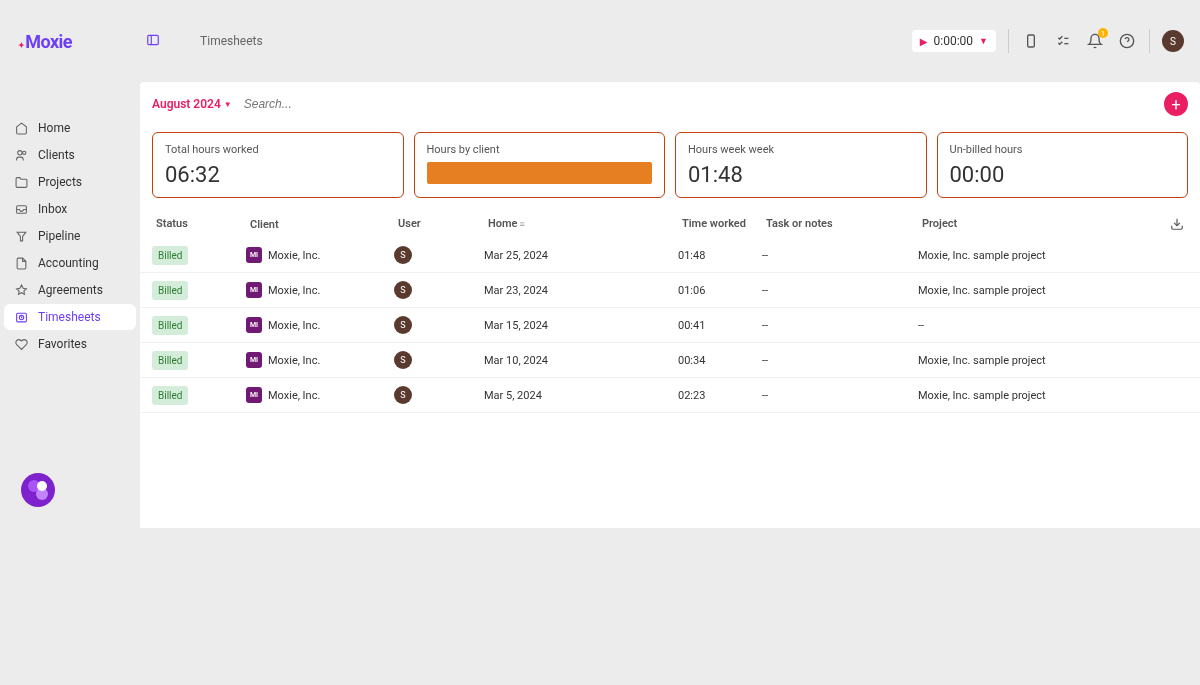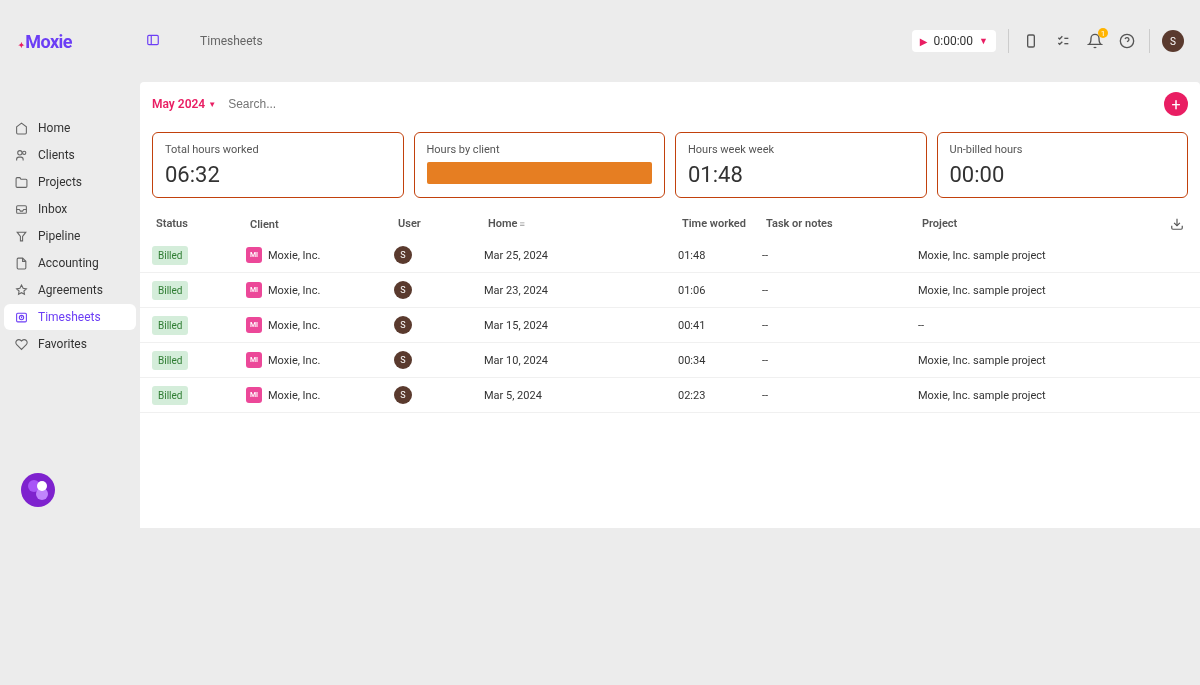--- a/index.html
+++ b/index.html
@@ -29,21 +29,21 @@
     .sidebar { width: 140px; padding-top: 32px; }
     .nav-item { display: flex; align-items: center; gap: 10px; padding: 6px 10px; margin: 1px 4px; font-size: 12px; color: #333; border-radius: 6px; cursor: pointer; }
     .nav-item.active { background: #fff; color: #6c3ef5; }
     .nav-icon { width: 14px; display: inline-flex; justify-content: center; color: #666; }
     .nav-item.active .nav-icon { color: #6c3ef5; }
 
     
     .content-card { flex: 1; background: #fff; border-radius: 4px 4px 0 0; display: flex; flex-direction: column; }
     .card-header { display: flex; align-items: center; padding: 10px 12px; gap: 12px; }
     .month-select { color: #e91e63; font-weight: 600; font-size: 12px; display: inline-flex; align-items: center; gap: 3px; cursor: pointer; }
-    .search-input { border: none; outline: none; font-size: 12px; color: #701a75; flex: 1; background: transparent; }
+    .search-input { border: none; outline: none; font-size: 12px; color: #701a75; flex: 1; background: transparent; font-style: italic; }
     .add-btn { width: 24px; height: 24px; border-radius: 50%; background: #e91e63; color: #fff; display: flex; align-items: center; justify-content: center; cursor: pointer; font-size: 16px; margin-left: auto; }
 
     
     .stats-row { display: flex; gap: 10px; padding: 0 12px; margin-top: 6px; }
     .stat-card { flex: 1; border: 1px solid #c2410c; border-radius: 6px; padding: 10px 12px; }
     .stat-label { font-size: 11px; color: #555; }
     .stat-value { font-size: 22px; font-weight: 400; margin-top: 6px; }
     .client-bar { margin-top: 6px; height: 22px; background: #e67e22; border-radius: 2px; }
 
     
@@ -53,21 +53,21 @@
     .col-status { width: 94px; }
     .col-client { width: 148px; display: flex; align-items: center; gap: 6px; }
     .col-user { width: 90px; }
     .col-date { width: 194px; }
     .col-time { width: 84px; text-align: left; }
     .col-task { width: 156px; }
     .col-project { flex: 1; }
     .col-dl { width: 24px; display: flex; justify-content: flex-end; }
 
     .status-badge { background: #d4edda; color: #2e7d32; font-size: 10px; padding: 4px 6px; border-radius: 3px; }
-    .client-tag { width: 16px; height: 16px; background: #ec4899; color: #fff; border-radius: 3px; display: flex; align-items: center; justify-content: center; font-size: 7px; font-weight: 600; }
+    .client-tag { width: 16px; height: 16px; background: #701a75; color: #fff; border-radius: 3px; display: flex; align-items: center; justify-content: center; font-size: 7px; font-weight: 600; }
     .user-avatar { width: 18px; height: 18px; border-radius: 50%; background: #5a3a2e; color: #fff; display: flex; align-items: center; justify-content: center; font-size: 9px; }
     .sort-hint { color: #999; font-size: 9px; margin-left: 2px; }
 
     
     .float-logo { position: absolute; bottom: 20px; left: 20px; width: 36px; height: 36px; border-radius: 50%; display:flex; align-items:center; justify-content:center;}
     .float-logo svg { width: 36px; height:36px; }
   </style>
 </head>
 <body>
 
@@ -201,21 +201,21 @@
               <path d="M20.84 4.61a5.5 5.5 0 0 0-7.78 0L12 5.67l-1.06-1.06a5.5 5.5 0 0 0-7.78 7.78L12 21.23l8.84-8.84a5.5 5.5 0 0 0 0-7.78z"></path>
             </svg>
           </span>
         <span>Favorites</span>
       </div>
     </div>
 
     <div class="content-card">
       <div class="card-header">
         <span class="month-select">
-          <span>May 2024</span>
+          <span>August 2024</span>
           <span style="font-size:8px;">▼</span>
         </span>
         <input class="search-input" placeholder="Search..." style="">
         <span class="add-btn">+</span>
       </div>
 
       <div class="stats-row">
         <div class="stat-card">
           <div class="stat-label">Total hours worked</div>
           <div class="stat-value">06:32</div>

